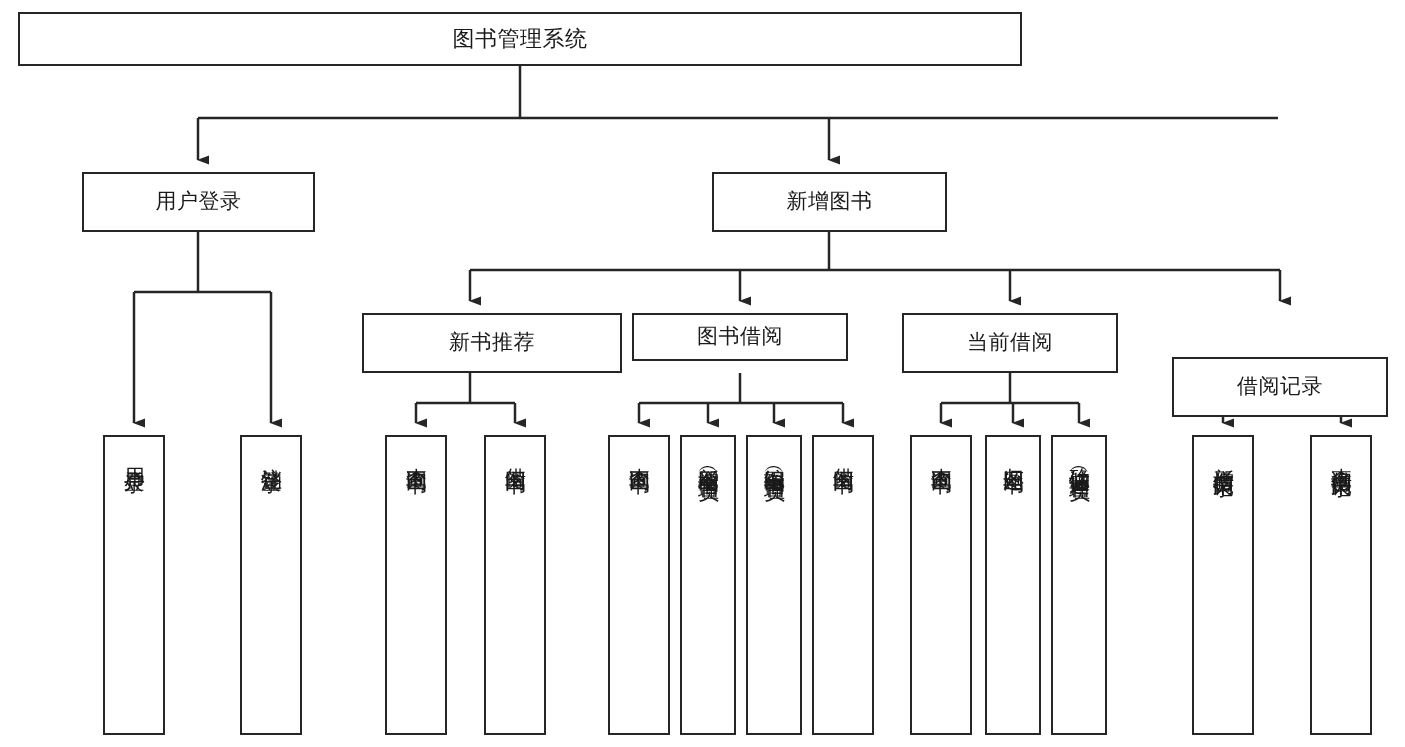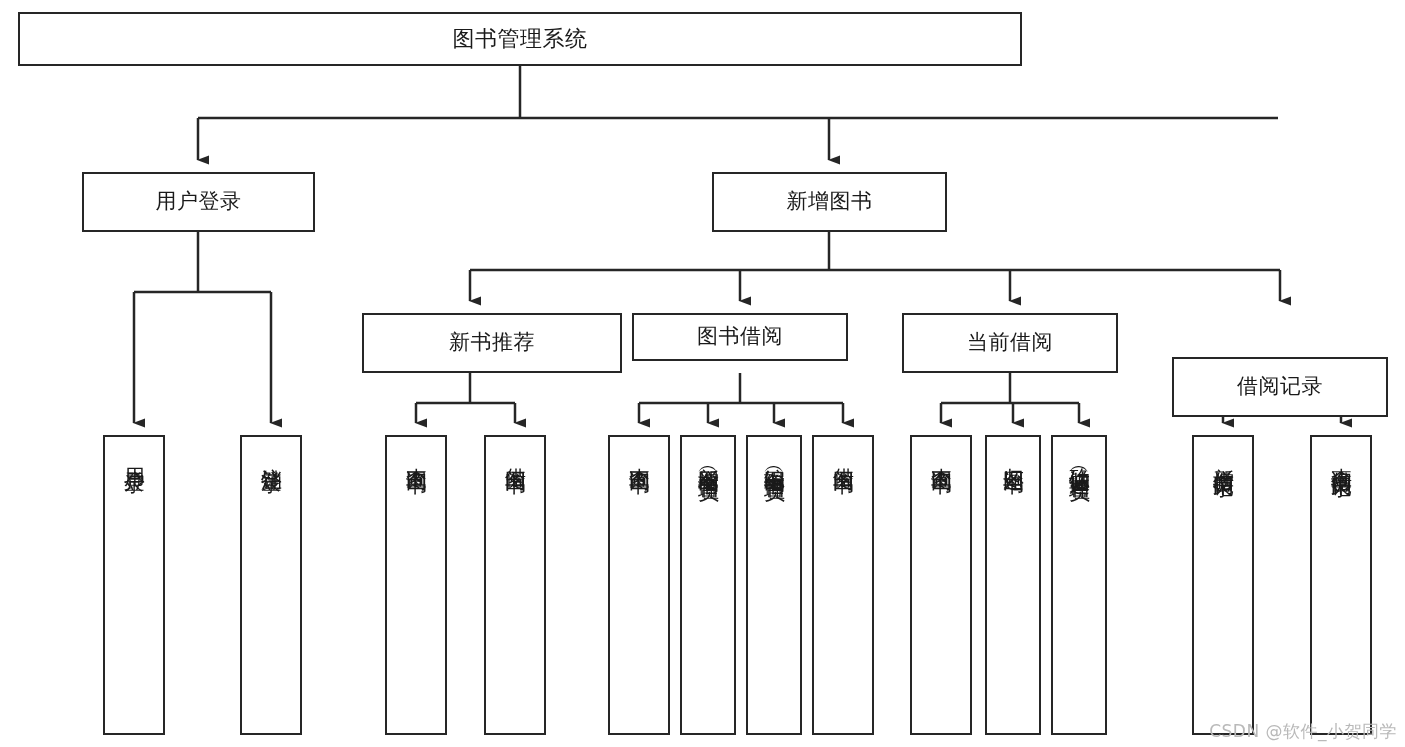--- a/index.html
+++ b/index.html
@@ -173,14 +173,13 @@
         <span class="label">确认归还（管理员）</span>
       </div>
       <div class="node v" style="left: 1192px; top: 435px; width: 62px; height: 300px;">
         <span class="label">新增借阅记录</span>
       </div>
       <div class="node v" style="left: 1310px; top: 435px; width: 62px; height: 300px;">
         <span class="label">查询借阅记录</span>
       </div>
     </div>
 
-  <div class="watermark">CSDN @软件_小贺同学</div>
 </div>
 
 </body></html>

